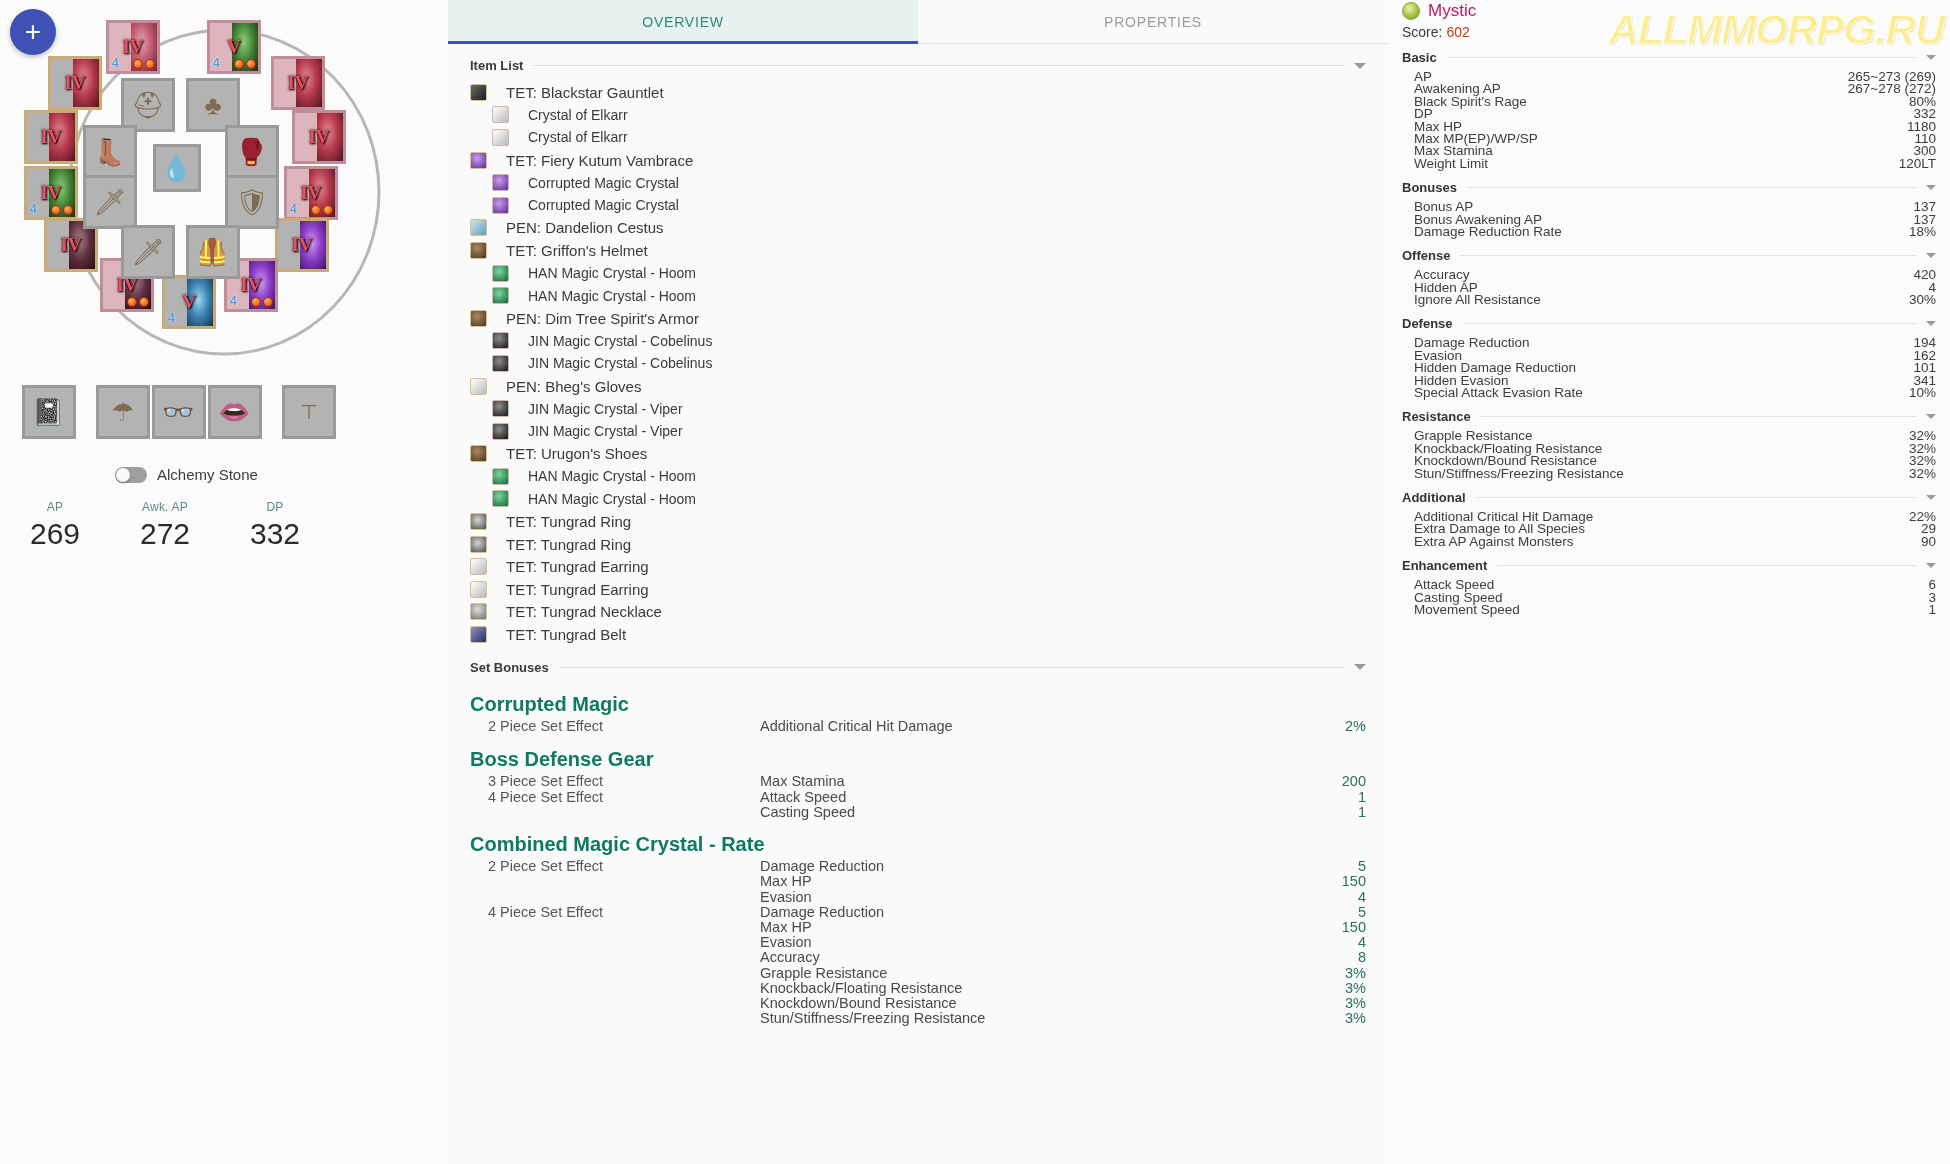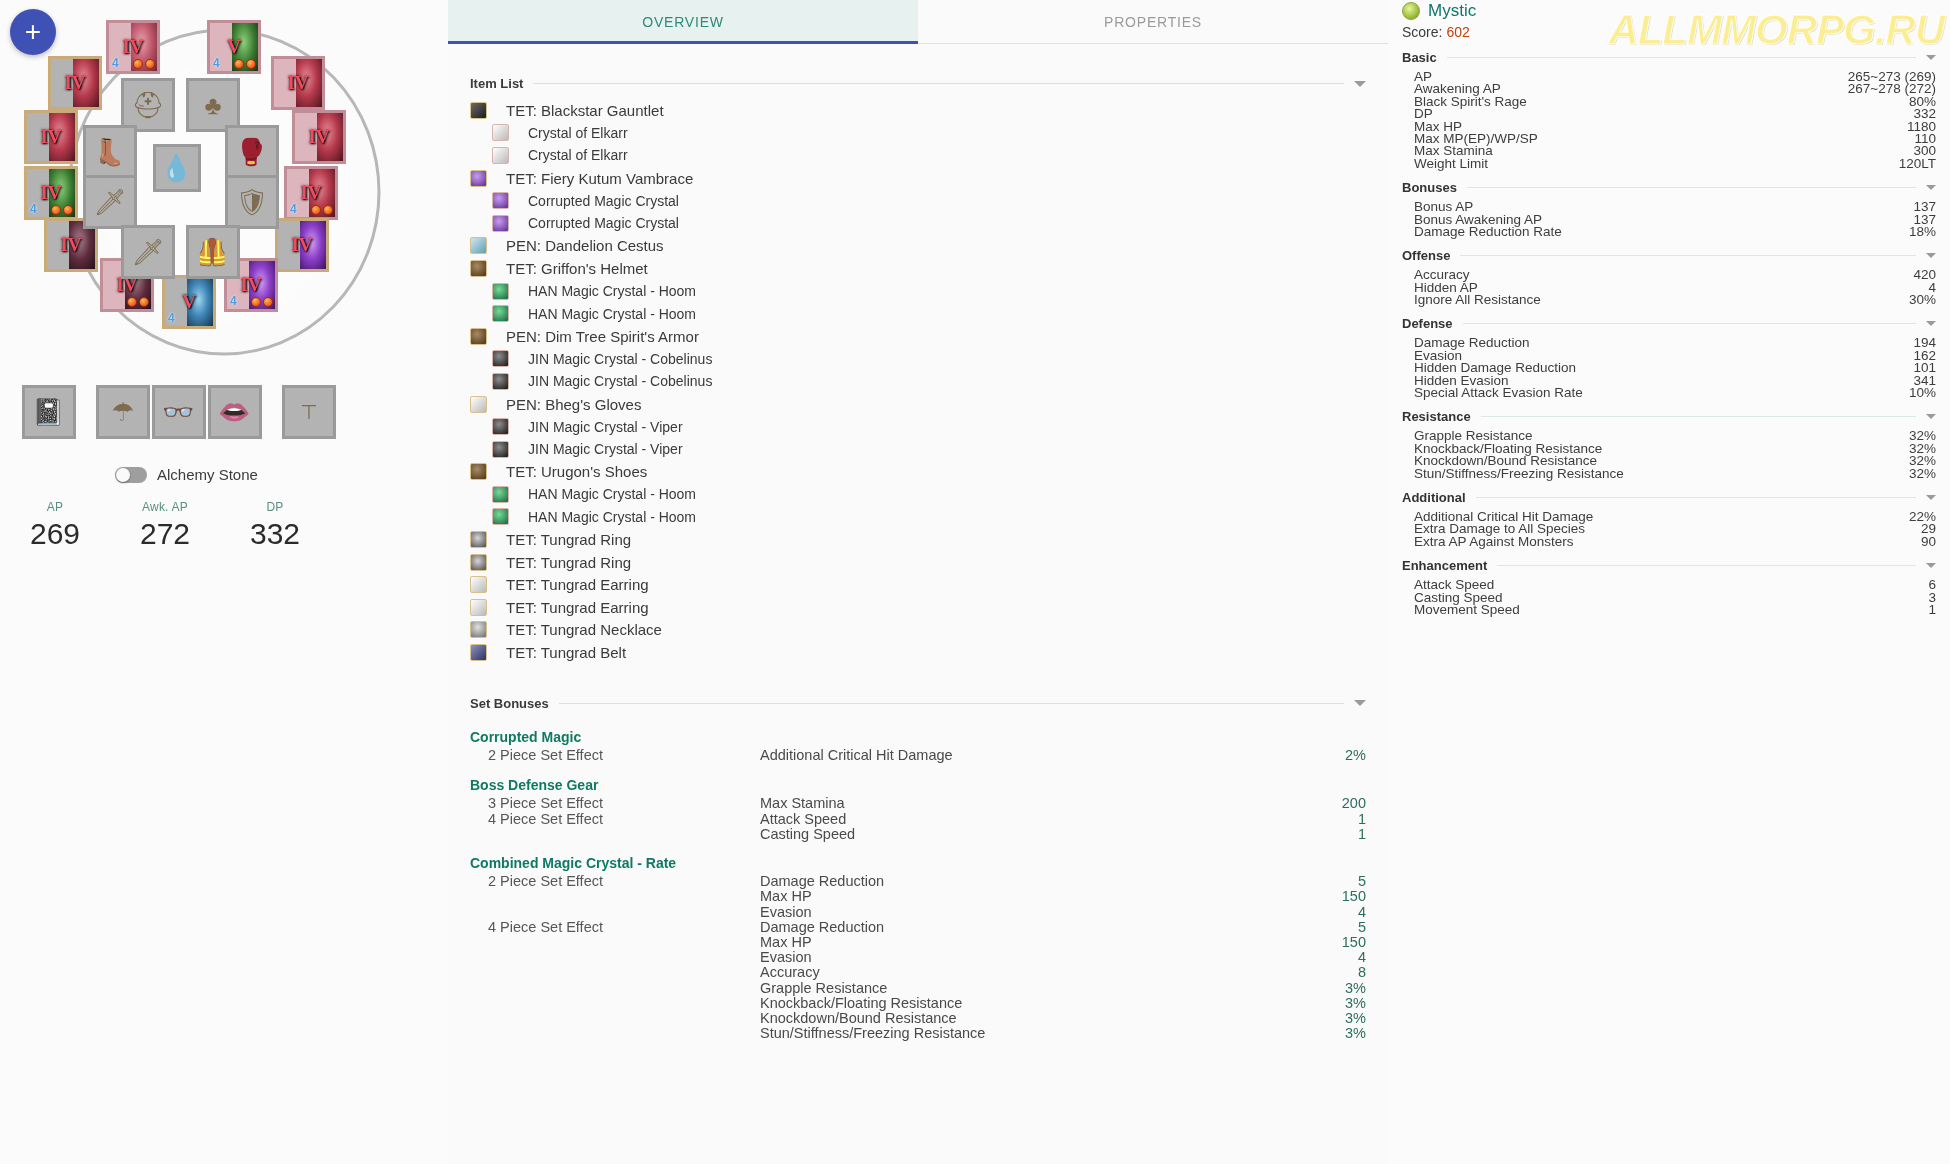--- a/index.html
+++ b/index.html
@@ -117,21 +117,21 @@
   }
   .tab.active {
     color: #2c8a7a; background: #e7f1ef;
   }
   .tab.active::after {
     content:''; position:absolute; left:0; right:0; bottom:-1px; height:3px;
     background:#3f51b5;
   }
   .section-head {
     display: flex; align-items: center; gap: 10px;
-    padding: 0 22px; margin-top: 32px;
+    padding: 0 22px; margin-top: 14px;
   }
   .section-head .title { font-size: 13px; font-weight: bold; color: #3a3a3a; white-space: nowrap; }
   .section-head .rule { flex: 1; height: 1px; background: #d5e3df; }
   .section-head .caret {
     width: 0; height: 0; border-left: 6px solid transparent; border-right: 6px solid transparent;
     border-top: 6px solid #9a9a9a; cursor: pointer;
   }
 
   .item-list { padding: 8px 22px 0 22px; }
   .item-row { display: flex; align-items: center; gap: 19px; height: 22.6px; font-size: 15px; color:#3a3a3a; }
@@ -148,21 +148,21 @@
   .mini-icon.i-black { background: radial-gradient(circle at 40% 35%, #8d8d8d, #151515); }
   .mini-icon.i-silver { background: linear-gradient(135deg,#fff,#b9b9b9); }
   .mini-icon.i-teal { background: linear-gradient(135deg,#cfe6ef,#5fa0b5); }
   .mini-icon.i-brown { background: radial-gradient(circle at 40% 35%, #a98a63, #4b3418); }
   .mini-icon.i-crest { background: radial-gradient(circle at 45% 35%, #e0e0e0, #6e6e6e); }
   .mini-icon.i-navy { background: linear-gradient(135deg,#8c93c5,#2b3160); }
   .mini-icon.i-flame { background: radial-gradient(circle at 45% 40%, #d5d5d5, #4a4a4a); }
 
   .set-bonuses { padding: 4px 22px 0 22px; }
   .set-group { margin-top: 14px; }
-  .set-name { font-size: 14px; font-weight: bold; color:#0f7a63; margin-bottom: 2px; }
+  .set-name { font-size: 20px; font-weight: bold; color:#0f7a63; margin-bottom: 2px; }
   .set-line { display: flex; align-items: flex-start; font-size: 14.5px; color:#4a4a4a; min-height: 15.2px; }
   .set-line .piece { width: 290px; flex: 0 0 290px; padding-left: 18px; color:#575757; }
   .set-line .effect-col { flex: 1; }
   .set-line .effect-row { display: flex; justify-content: space-between; }
   .set-line .effect-name { color:#4a4a4a; }
   .set-line .effect-val { color:#2a6f5f; min-width: 40px; text-align: right; }
   .eff-list .effect-row { display:flex; justify-content:space-between; height: 15.2px; }
 
   
   .right-panel {
@@ -170,21 +170,21 @@
     width: 562px; flex: 0 0 562px;
     background: #fbfbfb;
     padding: 0 14px 0 14px;
   }
   .char-head { display: flex; align-items: center; gap: 8px; padding-top: 1px; }
   .class-icon {
     width: 18px; height: 18px; border-radius: 50%;
     background: radial-gradient(circle at 40% 35%, #e8f59a, #9dbe3f 60%, #6d8b23);
     border: 1px solid #8aa534;
   }
-  .class-name { font-size: 17px; color: #0f766e; }
+  .class-name { font-size: 17px; color: #be185d; }
   .score-row { font-size: 14px; color:#3c3c3c; margin-top: 3px; display:flex; gap:4px; }
   .score-val { color:#c2410c; }
 
   .watermark {
     position: absolute; right: 6px; top: 6px;
     font-family: "Liberation Sans", sans-serif;
     font-size: 42px; font-weight: bold; font-style: italic;
     color: rgba(255,240,140,.85);
     -webkit-text-stroke: 1px rgba(255,255,255,.9);
     text-shadow: 1px 1px 0 rgba(200,190,120,.5);

